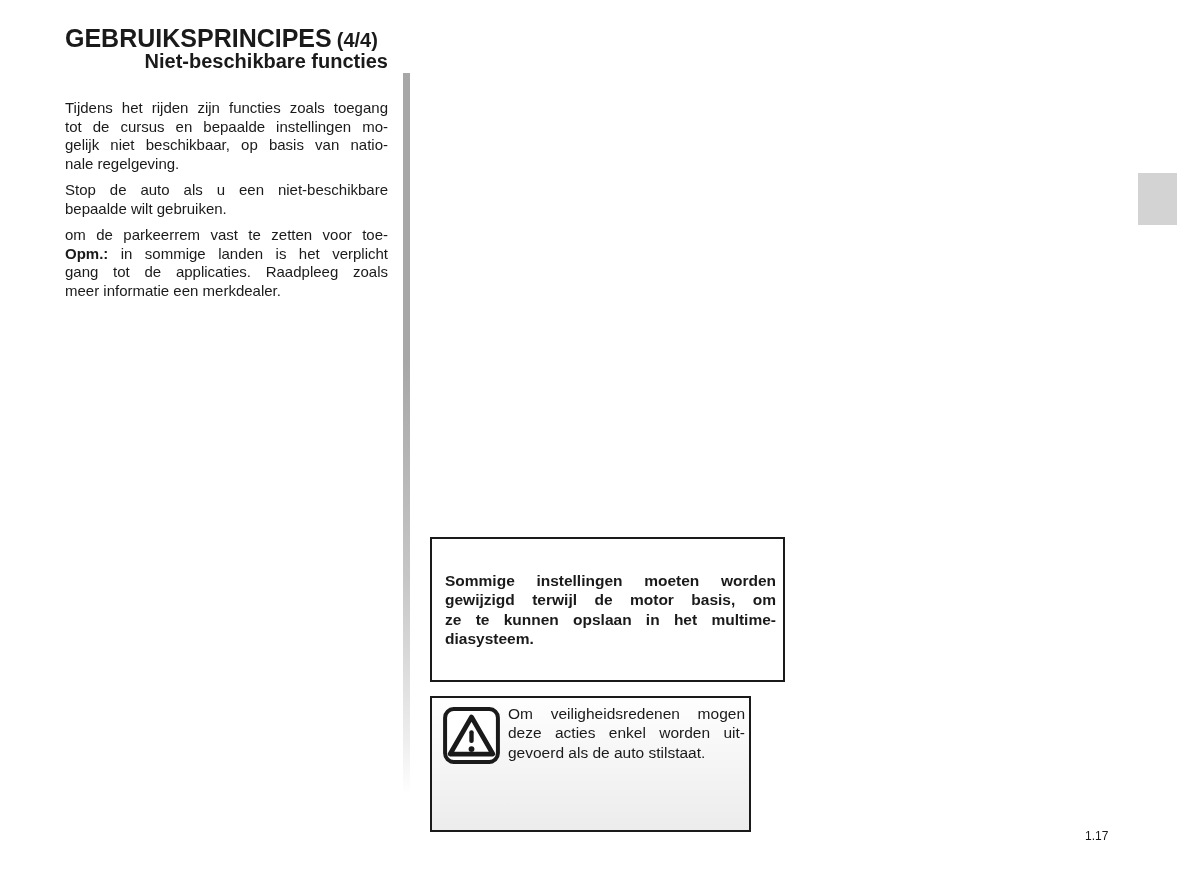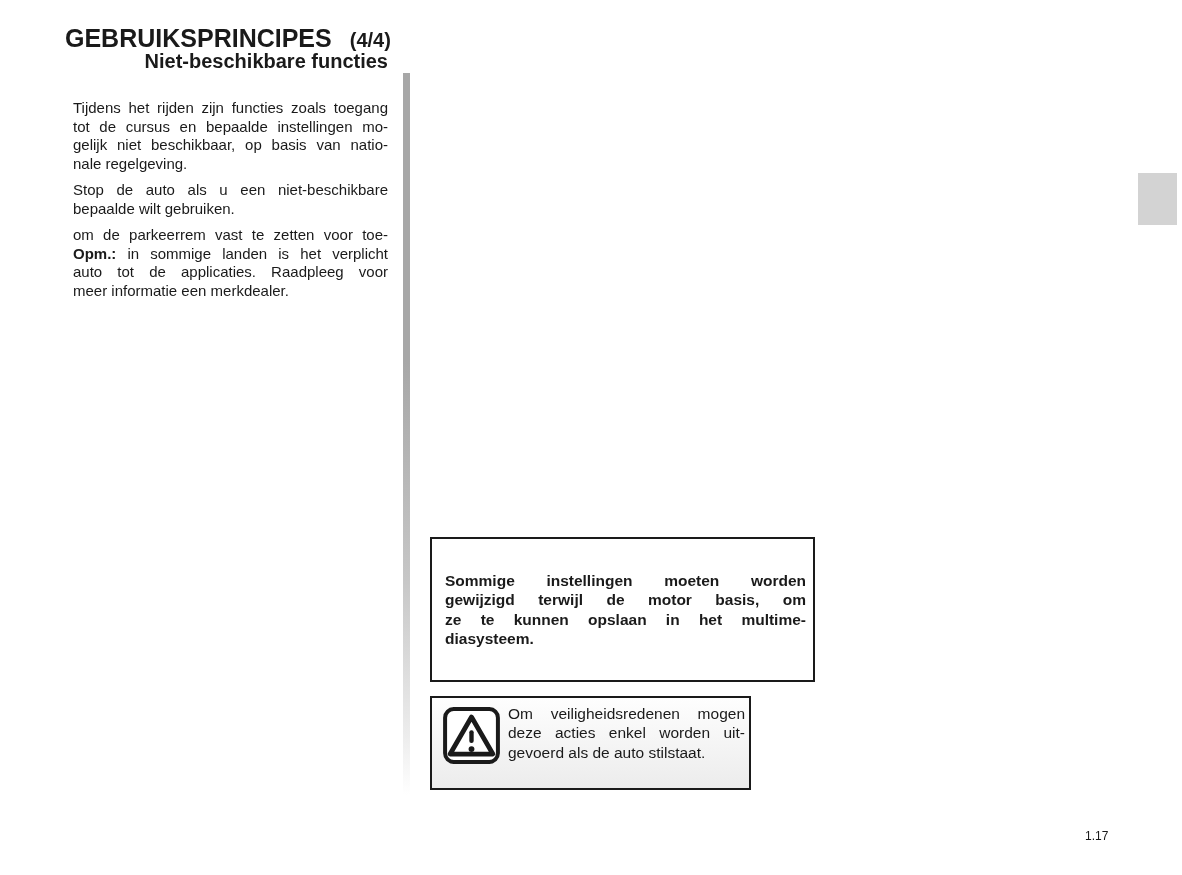--- a/index.html
+++ b/index.html
@@ -18,40 +18,40 @@
     position: absolute;
     left: 65px;
     top: 24px;
     font-size: 25px;
     font-weight: bold;
     line-height: 29px;
     white-space: nowrap;
   }
   .title .suffix {
     font-size: 20px;
-    margin-left: 18px;
+    margin-left: 5px;
   }
   
   .left-col {
     position: absolute;
     left: 65px;
     top: 49px;
     width: 323px;
   }
   .left-col h2 {
     font-size: 20px;
     font-weight: bold;
     line-height: 24px;
     margin: 0 0 26px 0;
     text-align: right;
   }
   .left-col p {
     font-size: 15px;
     line-height: 18.5px;
-    margin: 8px 0 0 8px;
+    margin: 8px 0 0 0;
   }
   .left-col p:first-of-type { margin-top: 0; }
   .jline {
     display: block;
     text-align: justify;
     text-align-last: justify;
   }
   .jline.last { text-align-last: left; }
   
   .divider {
@@ -70,35 +70,35 @@
     top: 173px;
     width: 39px;
     height: 52px;
     background: #d3d3d3;
   }
   
   .note-box {
     position: absolute;
     left: 430px;
     top: 537px;
-    width: 385px;
+    width: 355px;
     height: 145px;
     border: 2px solid #1a1a1a;
     background: #ffffff;
     padding: 32px 7px 0 13px;
     font-size: 15.5px;
     font-weight: bold;
     line-height: 19.3px;
   }
   .warning-box {
     position: absolute;
     left: 430px;
     top: 696px;
     width: 321px;
-    height: 94px;
+    height: 136px;
     border: 2px solid #1a1a1a;
     background: linear-gradient(180deg, #fefefe 0%, #f4f4f4 55%, #ececec 100%);
   }
   .warning-icon {
     position: absolute;
     left: 11px;
     top: 9px;
     width: 57px;
     height: 57px;
   }
@@ -138,21 +138,21 @@
     </p>
 
     <p>
       <span class="jline">Stop de auto als u een niet-beschikbare</span>
       <span class="jline last">bepaalde wilt gebruiken.</span>
     </p>
 
     <p>
       <span class="jline">om de parkeerrem vast te zetten voor toe-</span>
       <span class="jline"><b>Opm.:</b><span> in sommige landen is het verplicht</span></span>
-      <span class="jline">auto tot de applicaties. Raadpleeg voor</span>
+      <span class="jline">gang tot de applicaties. Raadpleeg zoals</span>
       <span class="jline last">meer informatie een merkdealer.</span>
     </p>
   </section>
 
   <div class="divider"></div>
 
   <div class="side-tab"></div>
 
   <div class="note-box">
     <span class="jline">Sommige instellingen moeten worden</span>

